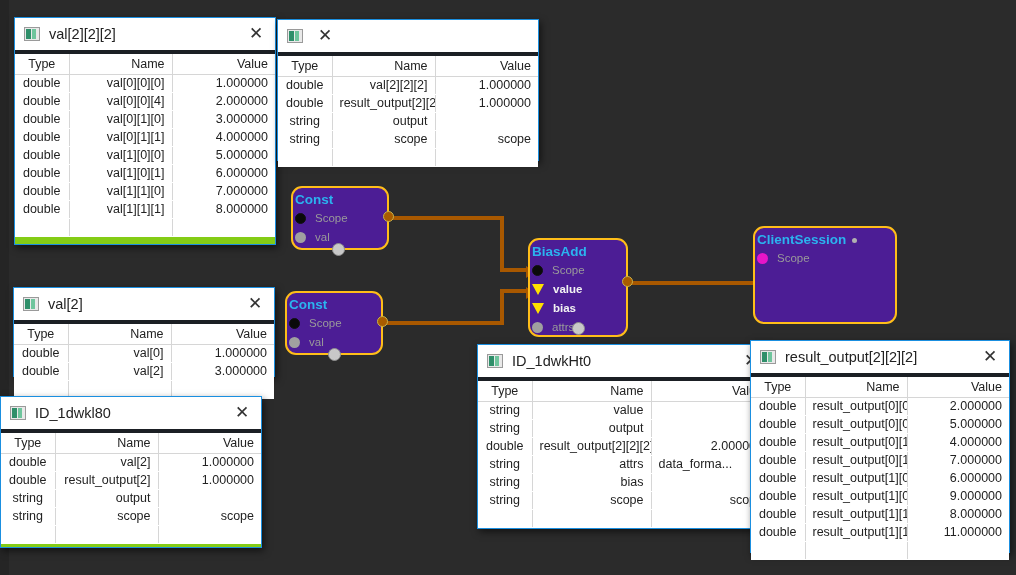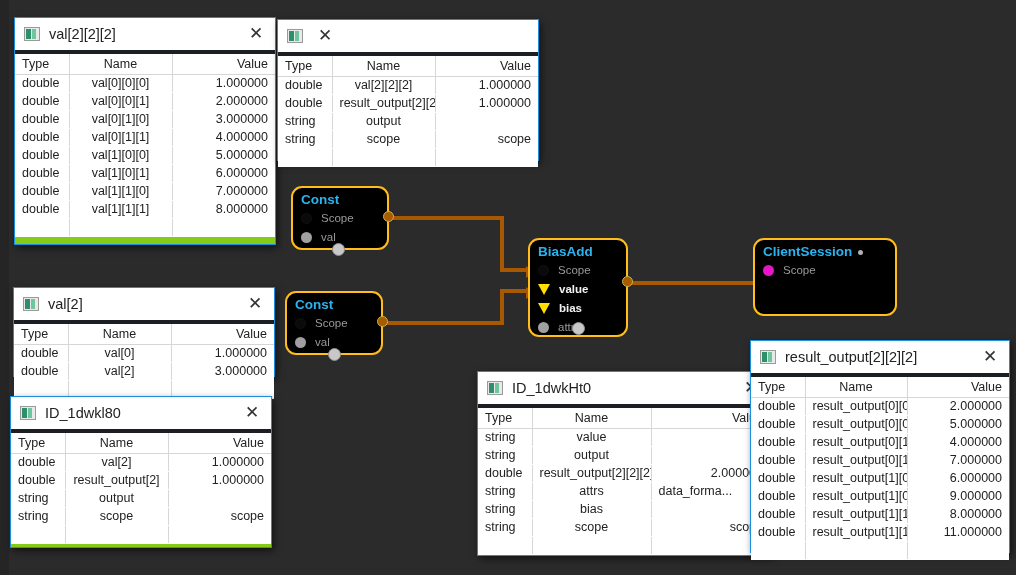--- a/index.html
+++ b/index.html
@@ -54,33 +54,33 @@
   table.vtab { width: 100%; border-collapse: collapse; table-layout: fixed; }
   table.vtab th, table.vtab td {
     font-size: 12.5px; color: #222; font-weight: normal;
     padding: 0 7px; height: 17px; line-height: 17px;
     border-right: 1px solid #d6d6d6;
     border-bottom: 1px solid #ffffff;
     white-space: nowrap; overflow: hidden;
   }
   table.vtab th { height: 20px; line-height: 20px; border-bottom: 1px solid #d6d6d6; }
   table.vtab th:last-child, table.vtab td:last-child { border-right: none; }
-  .c-type { width: 54px; text-align: left; }
-  .c-name { text-align: center; }
+  .c-type { width: 54px; text-align: center; }
+  .c-name { text-align: right; }
   .c-val  { text-align: right; }
   .c-val.lalign { text-align: left; }
   tr.empty td { height: 18px; }
 
   
   .node {
     position: absolute;
-    background: #000000;
+    background: #4c1d95;
     border: 2px solid #ffbe19;
     border-radius: 11px;
-    padding: 4px 8px 6px 8px;
+    padding: 4px 8px 6px 2px;
   }
   .node-head {
     font-size: 13.5px; font-weight: bold; color: #2bb3ef;
     line-height: 16px; margin-bottom: 1px;
     display: flex; align-items: center; gap: 6px;
   }
   .node-head-dot { width: 5px; height: 5px; border-radius: 50%; background: #b0b0b0; }
   .port {
     display: flex; align-items: center; gap: 9px;
     height: 19px; font-size: 11.5px; line-height: 19px;
@@ -200,21 +200,21 @@
       <span class="plabel white">bias</span>
     </div>
     <div class="port">
       <span class="dot gray"></span>
       <span class="plabel gray">attrs</span>
     </div>
   </div>
   <div class="node-out" style="left:622px; top:276px;"></div>
   <div class="node-bot" style="left:572px; top:322px;"></div>
 
-  <div class="node" style="left:753px; top:226px; width:144px; height:78px;margin-top:12px;">
+  <div class="node" style="left:753px; top:226px; width:144px; height:98px;">
     <div class="node-head">
       <span>ClientSession</span>
       <span class="node-head-dot"></span>
     </div>
     <div class="port">
       <span class="dot magenta"></span>
       <span class="plabel gray">Scope</span>
     </div>
   </div>
 
@@ -234,21 +234,21 @@
             </tr>
           </thead>
           <tbody>
             <tr>
               <td class="c-type">double</td>
               <td class="c-name">val[0][0][0]</td>
               <td class="c-val">1.000000</td>
             </tr>
             <tr>
               <td class="c-type">double</td>
-              <td class="c-name">val[0][0][1]</td>
+              <td class="c-name">val[0][0][4]</td>
               <td class="c-val">2.000000</td>
             </tr>
             <tr>
               <td class="c-type">double</td>
               <td class="c-name">val[0][1][0]</td>
               <td class="c-val">3.000000</td>
             </tr>
             <tr>
               <td class="c-type">double</td>
               <td class="c-name">val[0][1][1]</td>
@@ -355,21 +355,21 @@
             </tr>
             <tr class="empty">
               <td class="c-type"></td>
               <td class="c-name"></td>
               <td class="c-val"></td>
             </tr>
           </tbody>
         </table>
       </div>
     </div>
-  <div class="win" id="win-id1dwkl80" style="left:10px; top:396px; width:262px; height:152px;">
+  <div class="win" id="win-id1dwkl80" style="left:0; top:396px; width:262px; height:152px;">
       <div class="win-title">
         <span class="win-icon"></span>
         <span class="win-caption">ID_1dwkl80</span>
         <span class="win-close">✕</span>
       </div>
       <div class="win-body">
         <table class="vtab">
           <thead>
             <tr>
               <th class="c-type">Type</th>
@@ -400,21 +400,21 @@
             </tr>
             <tr class="empty">
               <td class="c-type"></td>
               <td class="c-name"></td>
               <td class="c-val"></td>
             </tr>
           </tbody>
         </table>
       </div>
     </div>
-  <div class="win" id="win-id1dwkht0" style="left:477px; top:371px; width:294px; height:185px;">
+  <div class="win" id="win-id1dwkht0" style="left:477px; top:344px; width:294px; height:185px;">
       <div class="win-title">
         <span class="win-icon"></span>
         <span class="win-caption">ID_1dwkHt0</span>
         <span class="win-close">✕</span>
       </div>
       <div class="win-body">
         <table class="vtab">
           <thead>
             <tr>
               <th class="c-type">Type</th>

